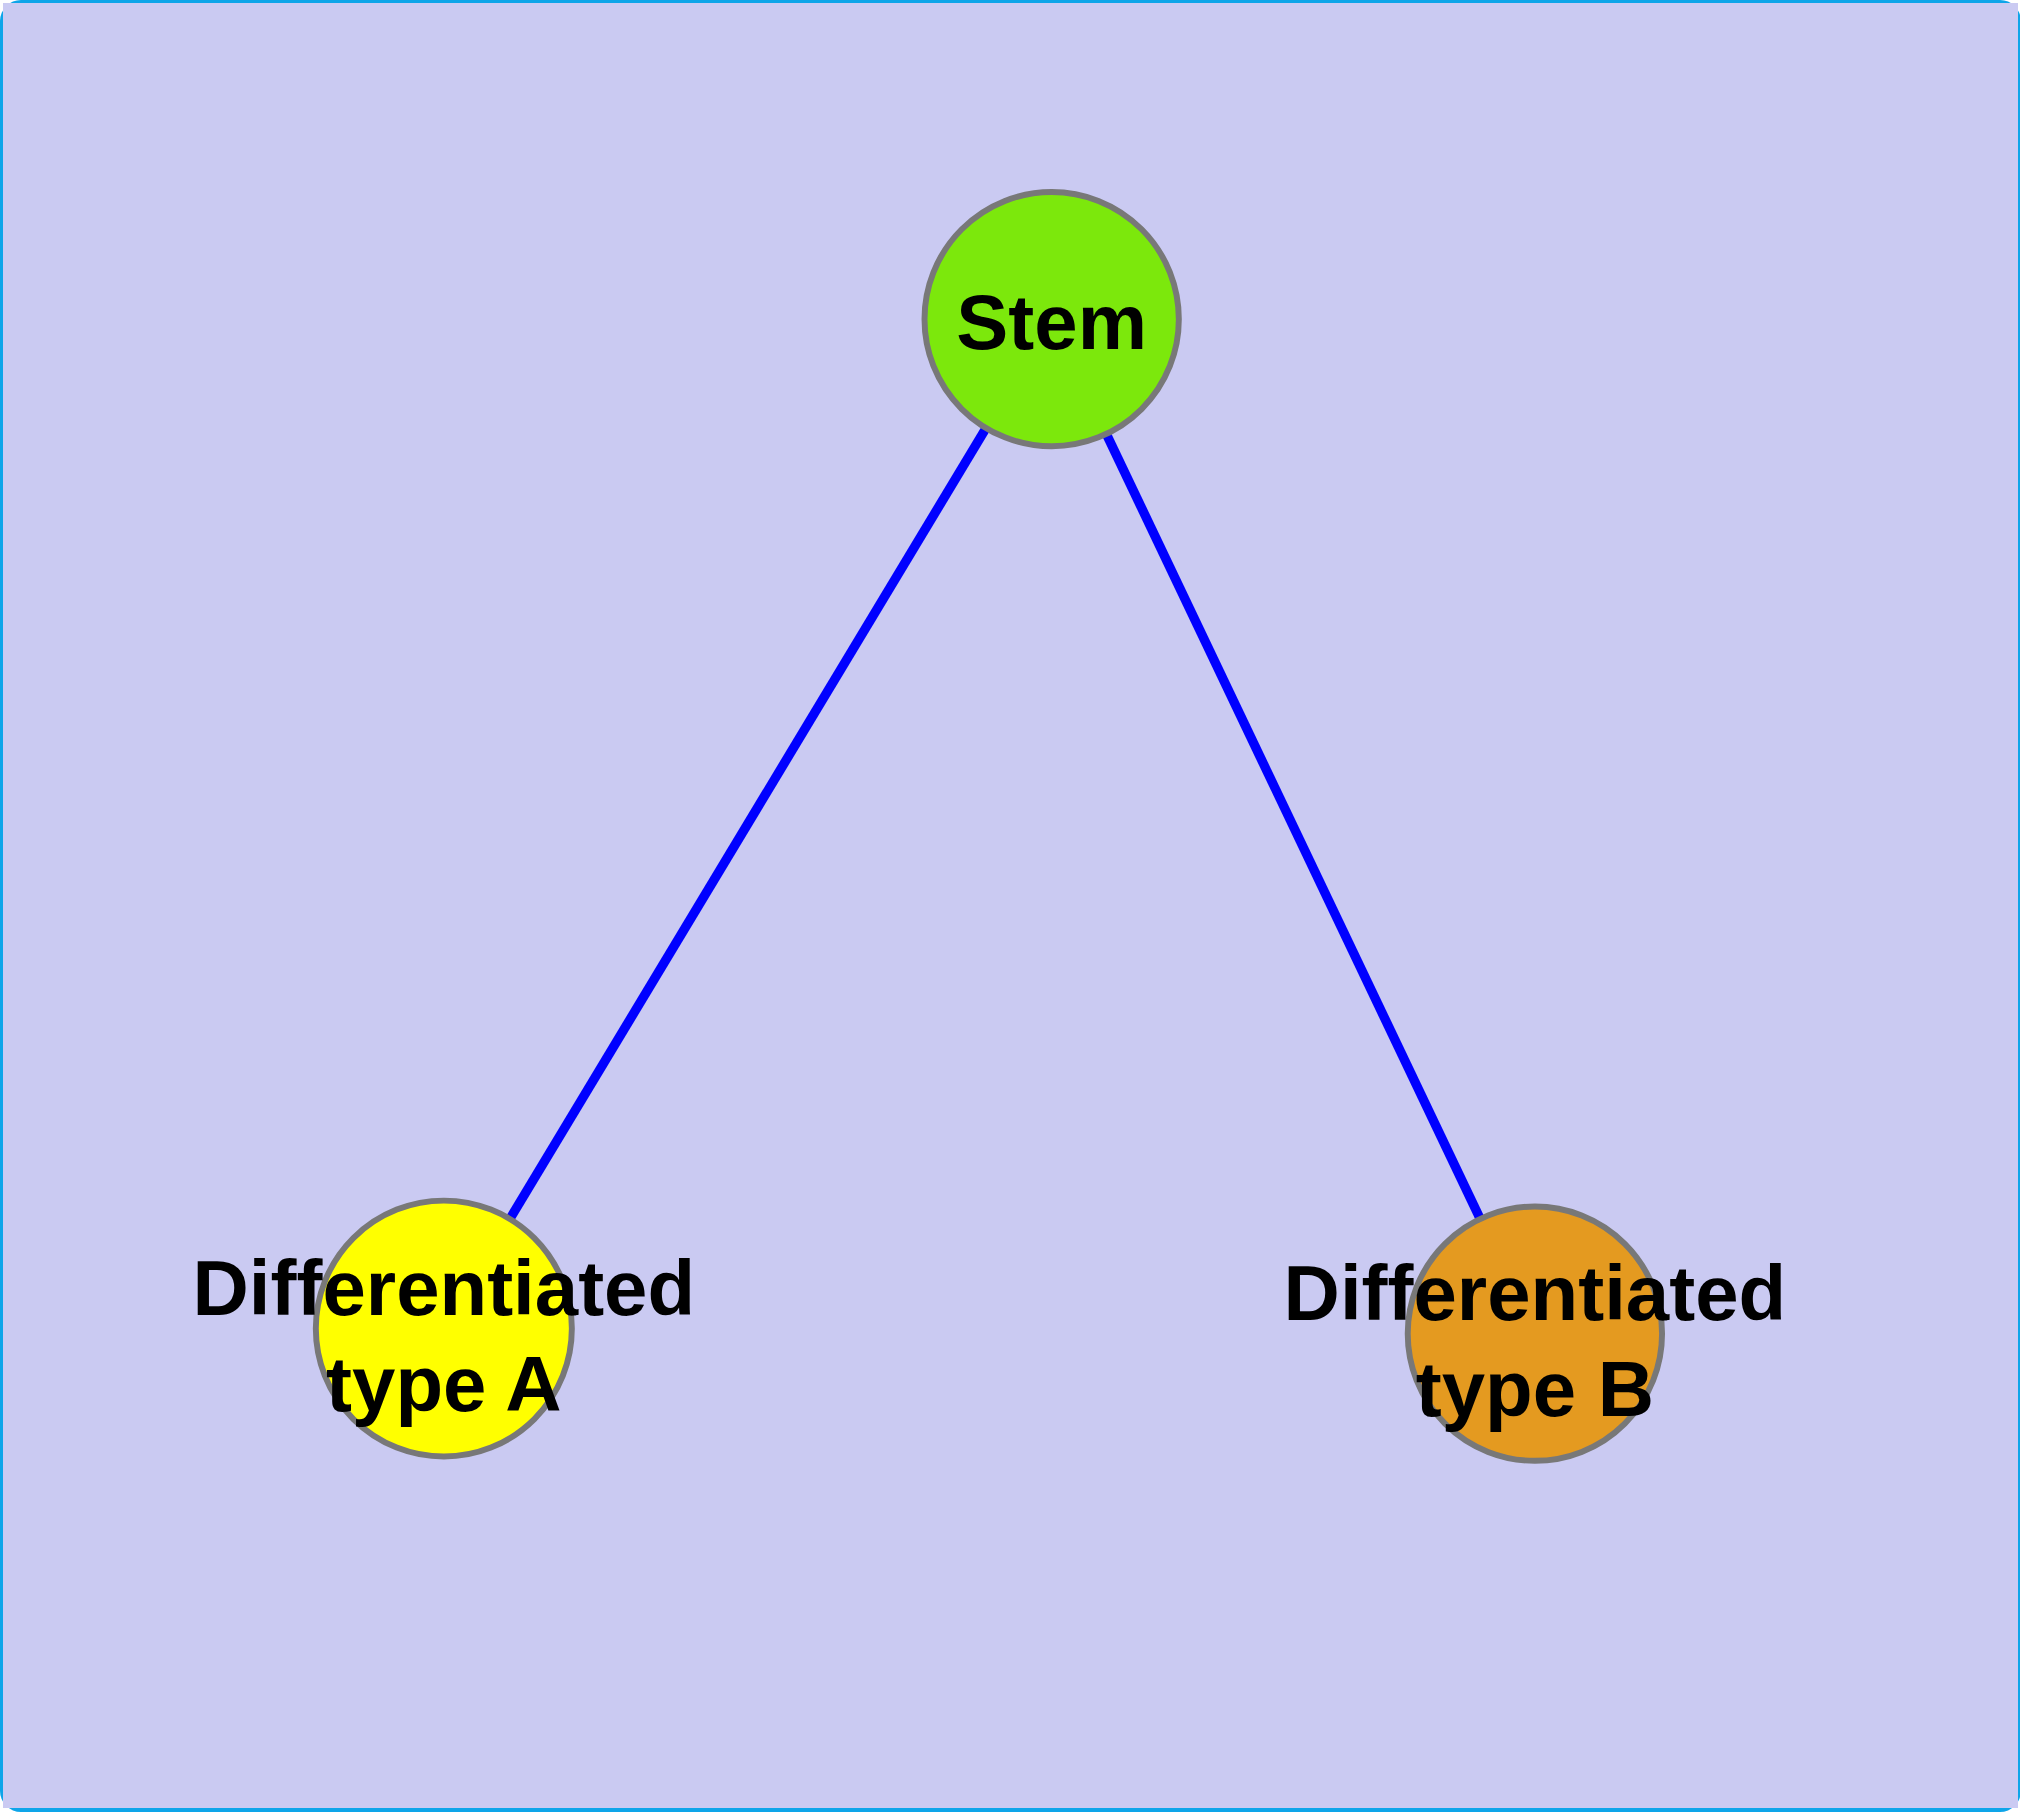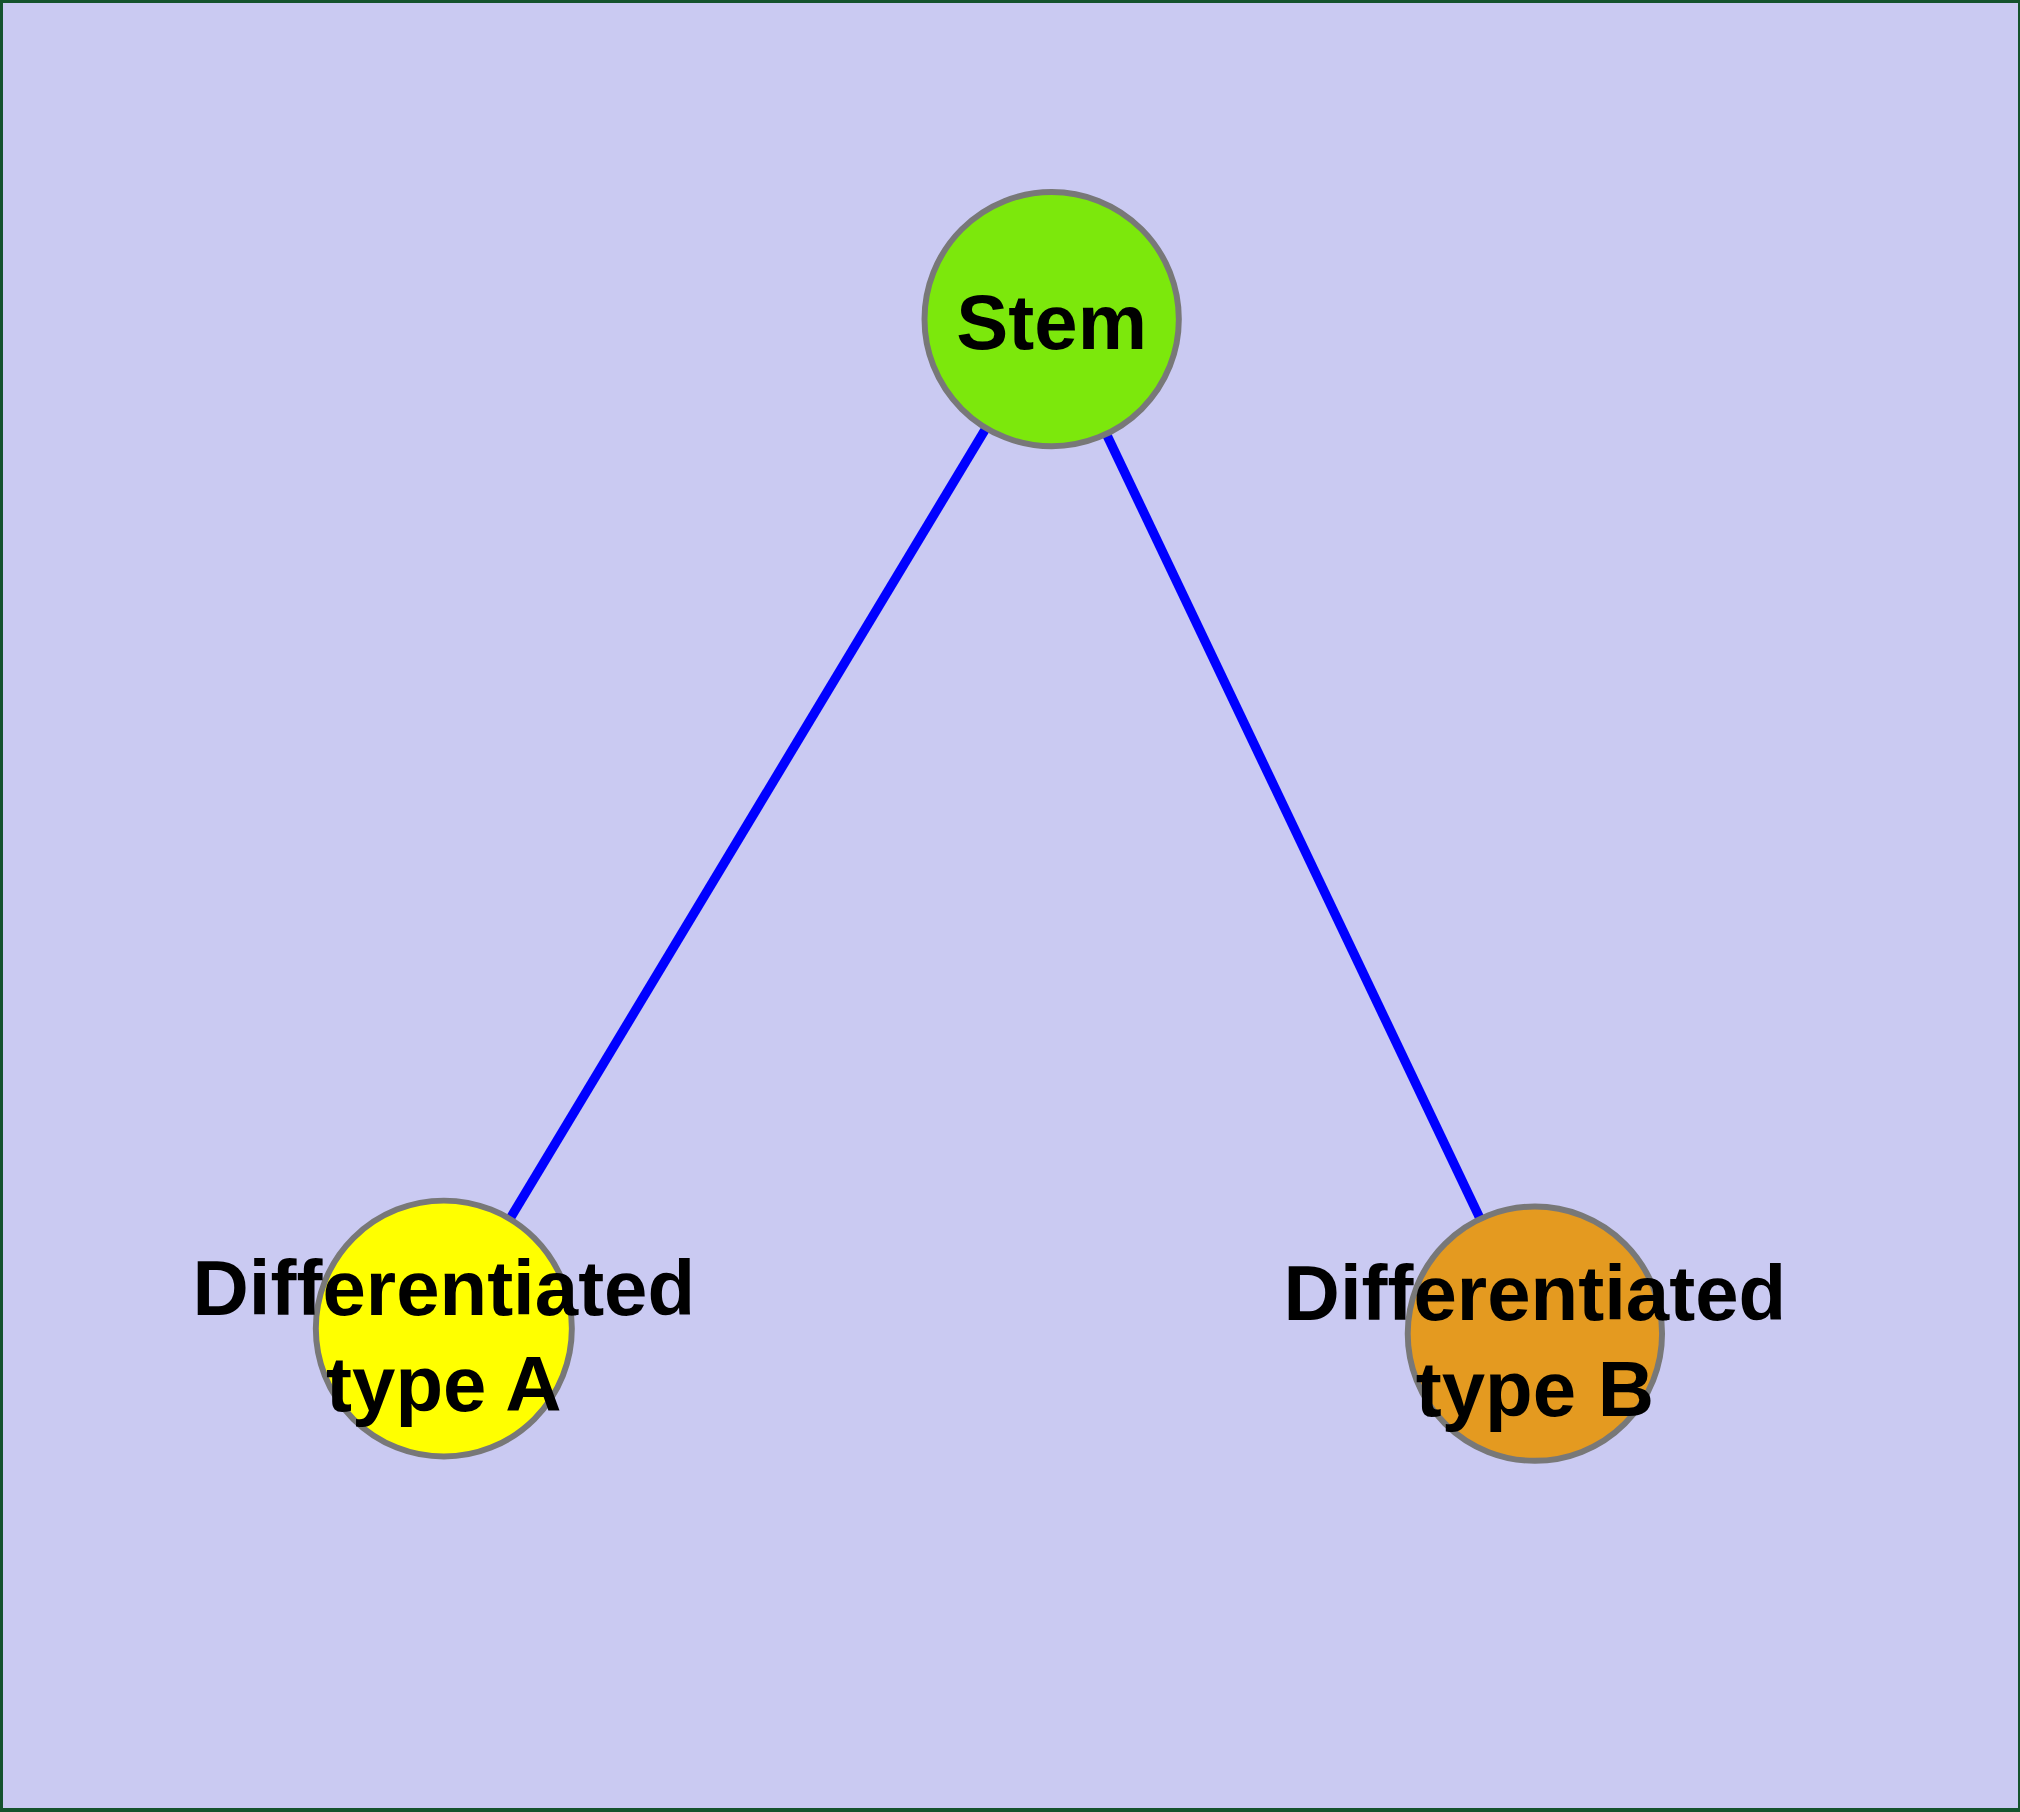--- a/index.html
+++ b/index.html
@@ -10,21 +10,22 @@
     width: 2021px;
     height: 1812px;
     background: #ffffff;
     position: relative;
     font-family: "Liberation Sans", sans-serif;
     overflow: hidden;
   }
   .page {
     position: absolute;
     inset: 0;
-    background: #14532d;
+    background: #0ea5e9;
+    border-radius: 21px;
   }
   .canvas {
     position: absolute;
     top: 2.5px;
     left: 2.5px;
     right: 3.4px;
     bottom: 4.2px;
   }
   .canvas svg {
     position: absolute;

